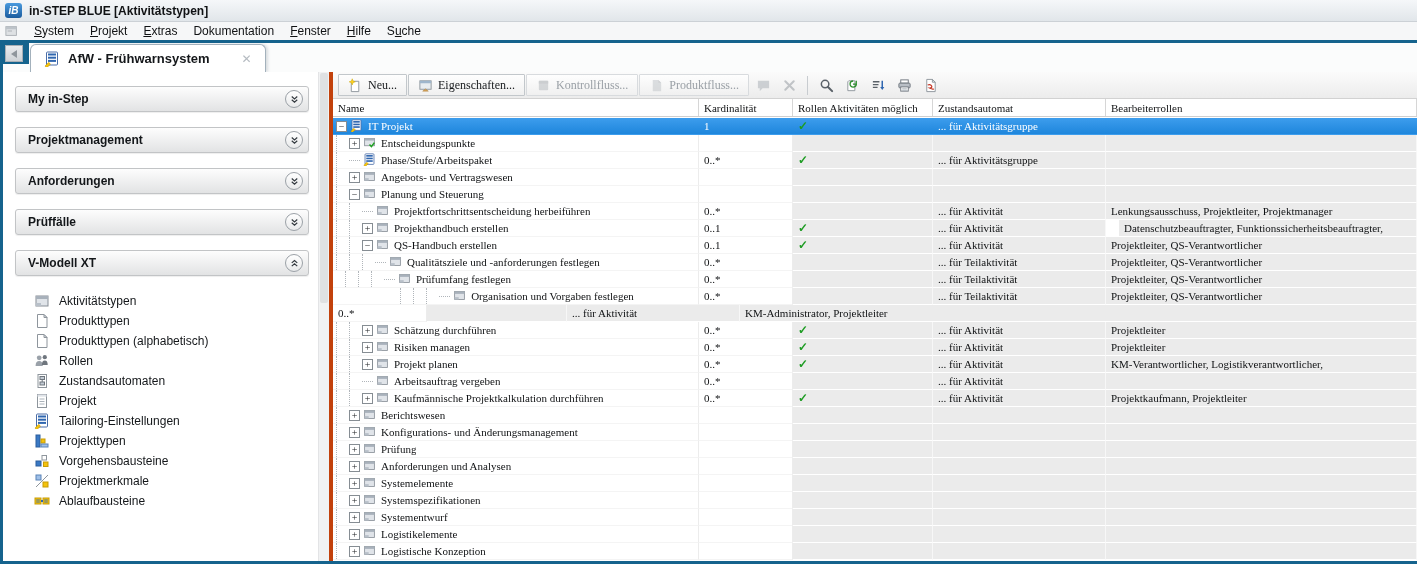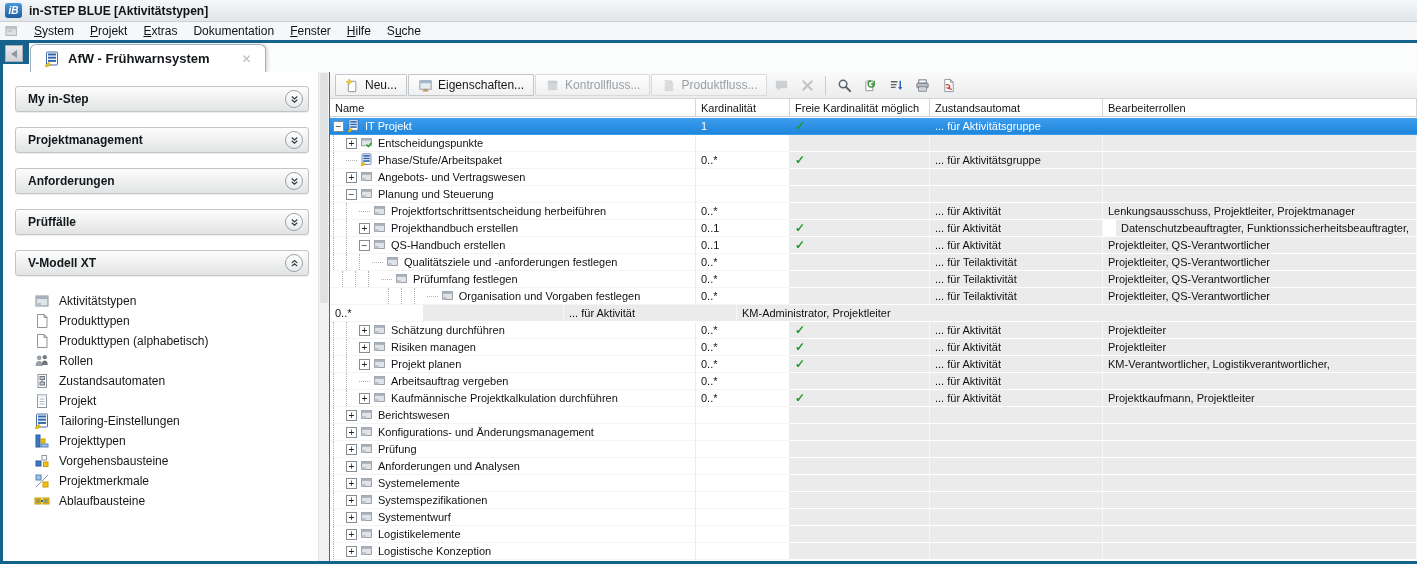--- a/index.html
+++ b/index.html
@@ -50,21 +50,21 @@
                    background:linear-gradient(#ffffff,#e9eaeb);display:flex;align-items:center;justify-content:center;box-sizing:border-box;}
   .section-chevron svg{width:11px;height:11px;}
   .side-items{margin-top:10px;}
   .side-item{height:20px;display:flex;align-items:center;gap:9px;padding-left:31px;font-size:12px;color:#14171a;}
   .icon16{width:16px;height:16px;display:inline-flex;flex:none;}
   .icon16 svg{width:16px;height:16px;}
   
   .scrollbar{position:absolute;left:315px;top:0;width:11px;bottom:0;background:#f1f2f3;border-left:1px solid #e3e4e6;box-sizing:border-box;}
   .scrollbar .thumb{margin:1px;height:230px;background:#dfe1e3;border-radius:2px;}
   
-  .main{position:absolute;left:326px;top:0;right:0;bottom:0;border-left:1px solid #c2410c;box-sizing:border-box;background:#fff;}
+  .main{position:absolute;left:326px;top:0;right:0;bottom:0;border-left:4px solid #c2410c;box-sizing:border-box;background:#fff;font-family:Liberation Serif, serif;}
   .toolbar{height:27px;background:linear-gradient(#fbfbfb,#ececec);border-bottom:1px solid #d2d2d2;
            display:flex;align-items:center;padding-left:5px;box-sizing:border-box;}
   .tbtn{height:22px;display:flex;align-items:center;gap:5px;padding:0 9px;margin-right:1px;
         border:1px solid #c2c7cb;border-radius:1px;background:linear-gradient(#fefefe,#f0f0f0);
         font-size:12px;color:#16191c;box-sizing:border-box;cursor:default;}
   .tbtn.disabled{color:#9aa0a6;border-color:#d8dbde;}
   .tbtn.disabled .icon15{opacity:.55;}
   .ibtn{width:26px;height:22px;display:flex;align-items:center;justify-content:center;cursor:default;}
   .ibtn.disabled{opacity:.8;}
   .icon15{width:15px;height:15px;display:inline-flex;flex:none;}
@@ -394,21 +394,21 @@
                 <path d="M4 1.5 h6 l3 3 v10 h-9 z" fill="#fff" stroke="#8e959c"></path>
                 <path d="M10 1.5 l3 3 h-3 z" fill="#e9edf0" stroke="#8e959c"></path>
                 <path d="M5 7.5 q3-1.2 4.2 1 q1 2-2.2 2.2 q3.4 1.8 4.4 0.8" fill="none" stroke="#c2311f" stroke-width="1.3"></path>
               </svg>
             </span>
           </div>
         </div>
       <div class="grid-header" id="grid-header">
           <div class="hcell" style="width: 366px;">Name</div>
           <div class="hcell" style="width: 94px;">Kardinalität</div>
-          <div class="hcell" style="width: 140px;">Freie Kardinalität möglich</div>
+          <div class="hcell" style="width: 140px;">Rollen Aktivitäten möglich</div>
           <div class="hcell" style="width: 173px;">Zustandsautomat</div>
           <div class="hcell" style="flex: 1 1 0%;">Bearbeiterrollen</div>
         </div>
       <div class="grid-rows" id="grid-rows">
           <div class="row selected">
             <div class="cell name-cell" style="width: 366px;">
               <span class="expander">−</span>
               <span class="row-icon">
                 <svg viewBox="0 0 16 16">
                   <rect x="2.5" y="1" width="11" height="13" rx="1" fill="#fff" stroke="#4a6da8"></rect>

